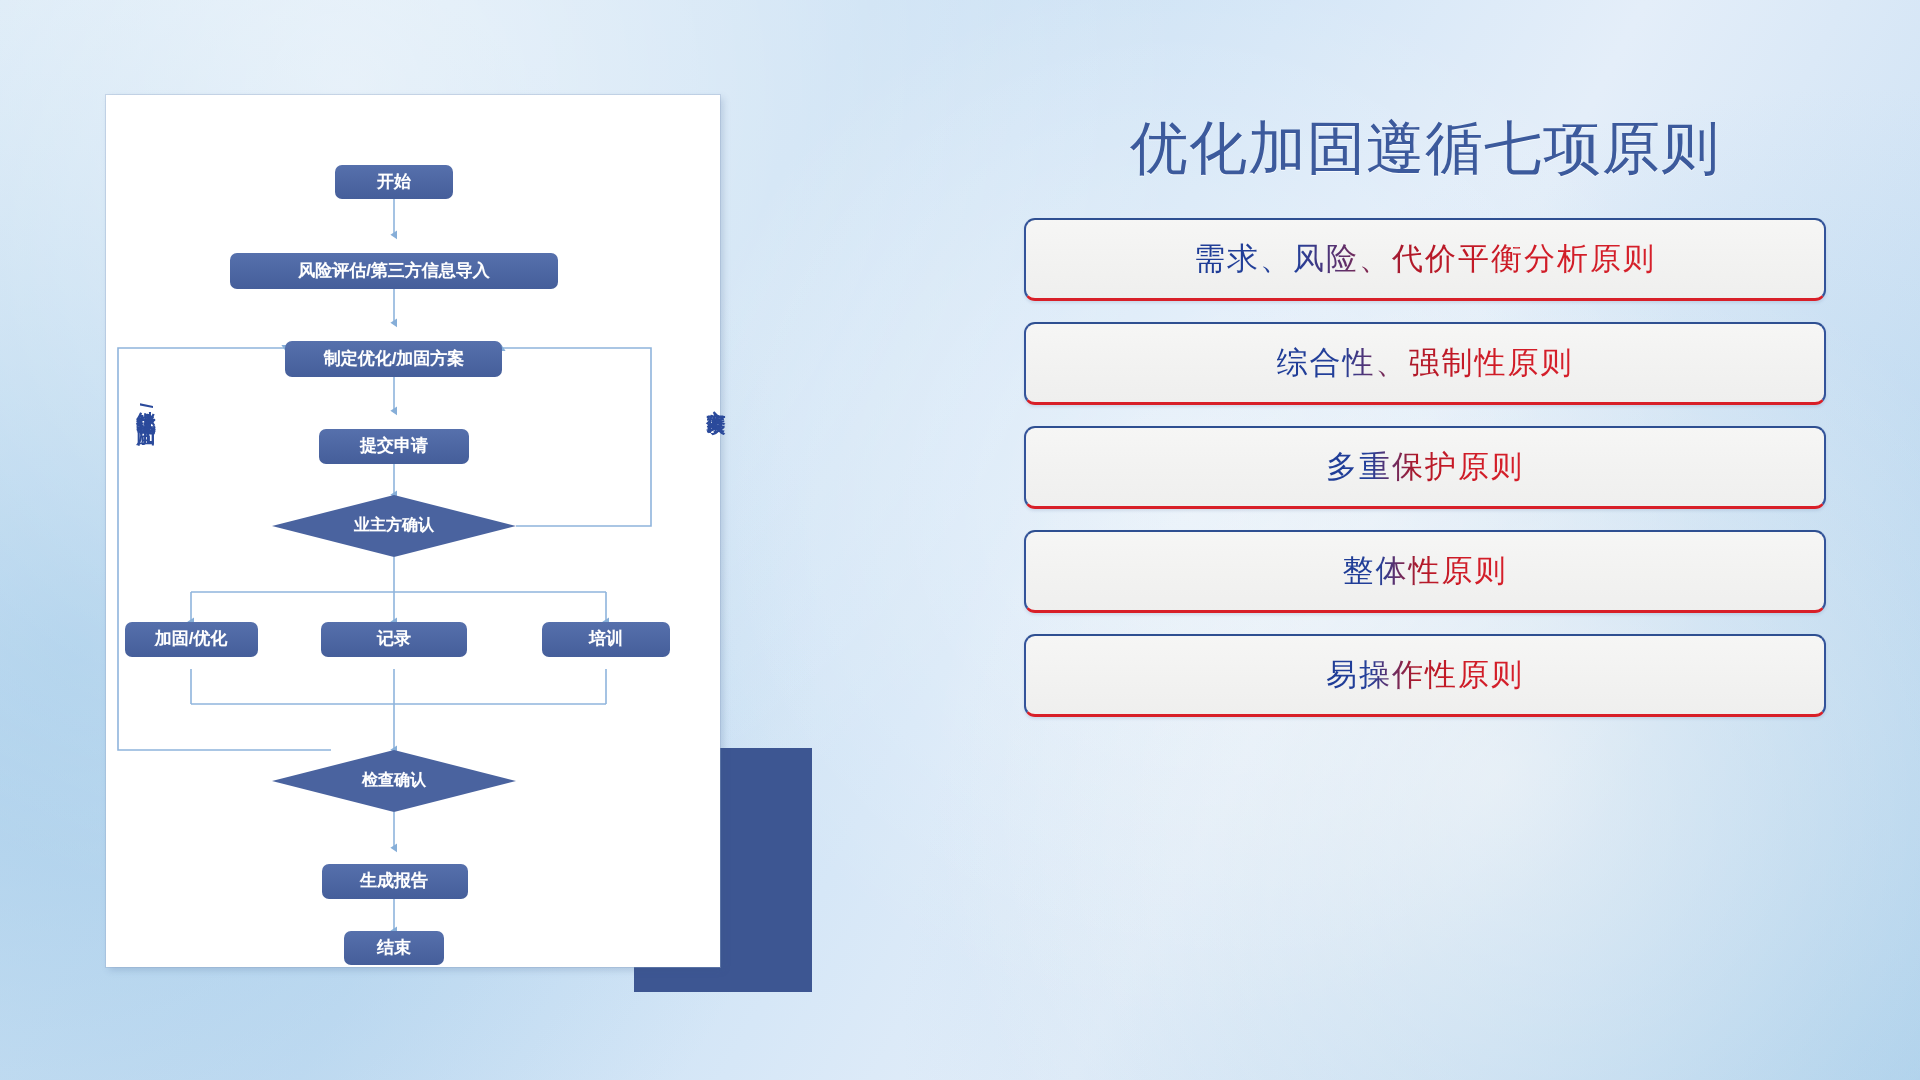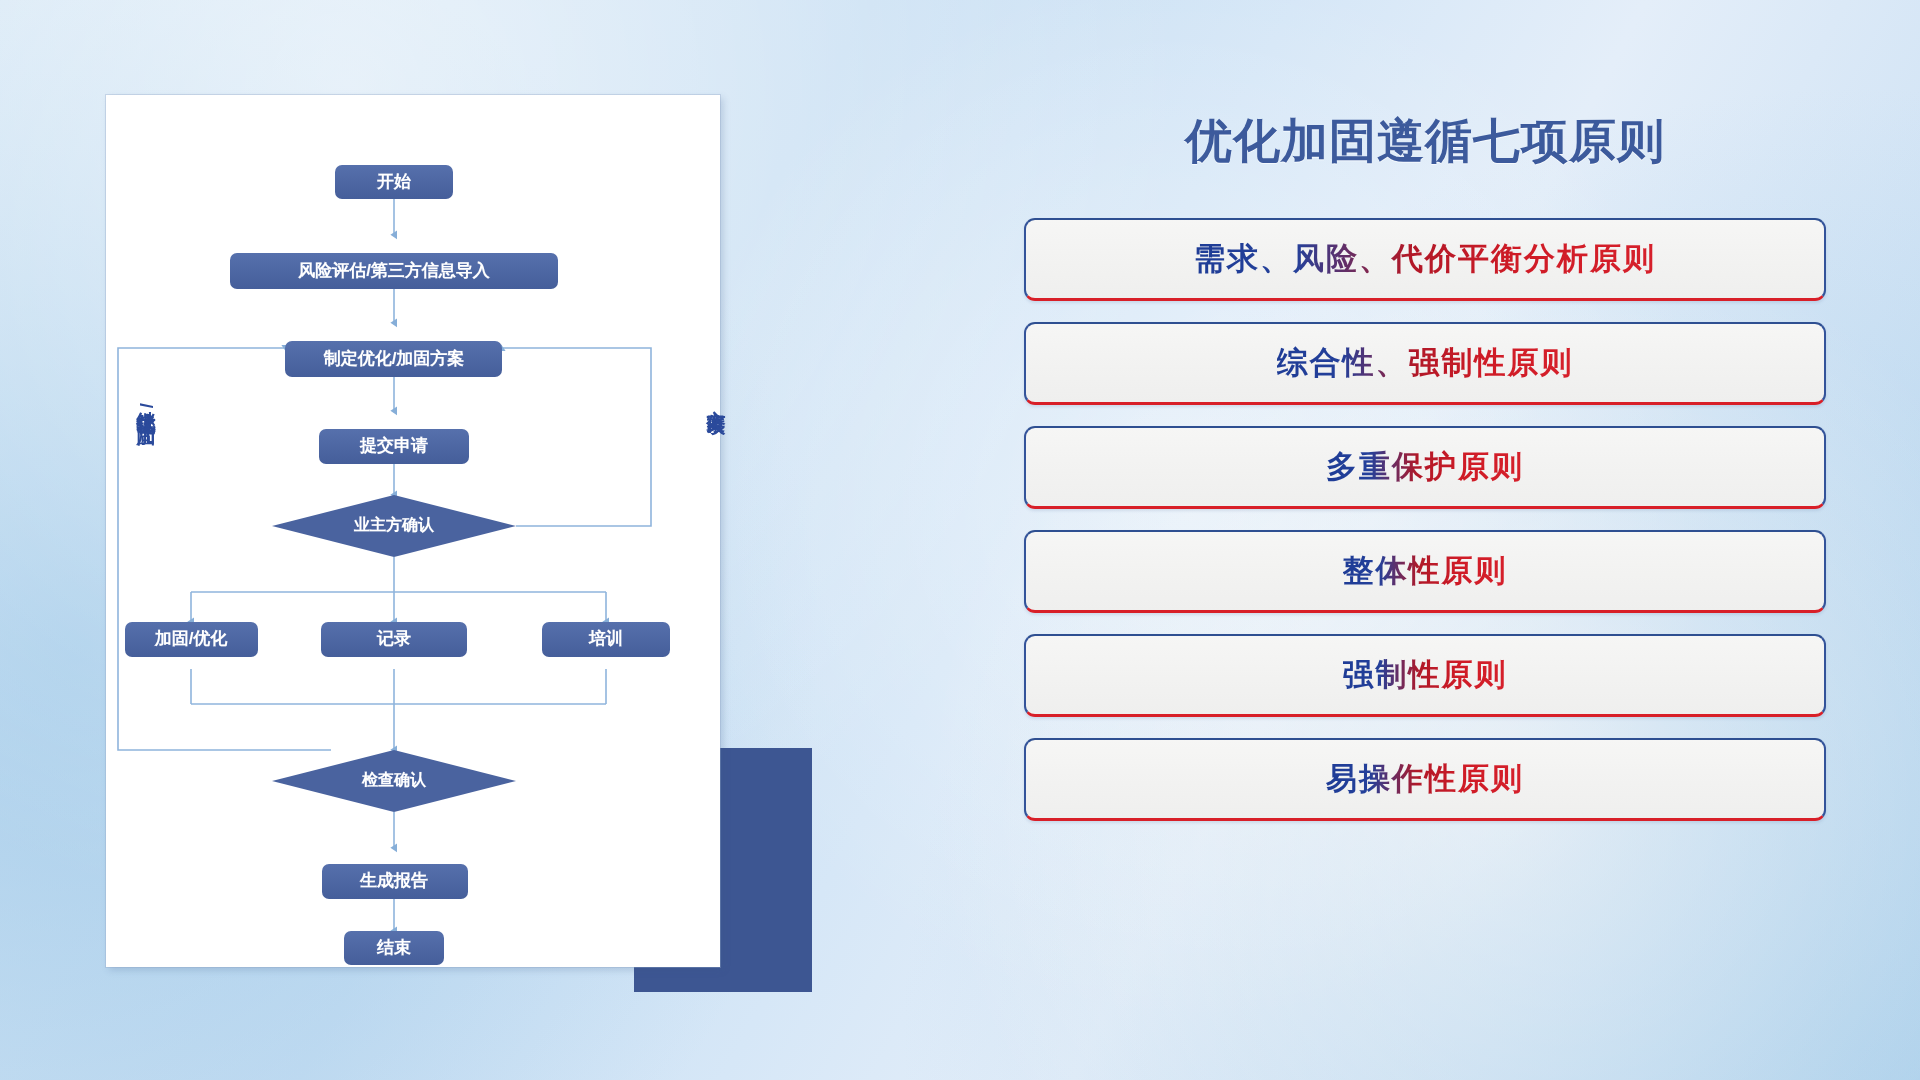--- a/index.html
+++ b/index.html
@@ -46,41 +46,41 @@
     font-weight:700;text-anchor:middle;dominant-baseline:middle;
     paint-order:stroke;stroke:rgba(255,255,255,0.22);stroke-width:0.4px;
   }
 
   
   #right-panel{
     position:absolute;left:1010px;top:90px;width:830px;height:910px;
   }
   #panel-title{
     position:absolute;left:0;top:20px;width:830px;text-align:center;
-    font-size:47px;font-weight:700;color:#3c5a9c;letter-spacing:1px;
+    font-size:58px;font-weight:400;color:#3c5a9c;letter-spacing:1px;
     text-shadow:0 1px 0 rgba(255,255,255,0.65);
     font-family:"Liberation Sans","DejaVu Sans",sans-serif;
   }
   #principle-list{
     position:absolute;left:14px;top:128px;width:802px;
     display:flex;flex-direction:column;gap:21px;
   }
   .principle-row{
     position:relative;height:78px;
     background:linear-gradient(180deg,#f6f6f5 0%,#f2f2f1 55%,#efefee 100%);
     border-radius:11px;
     border-top:2px solid #2e4f91;
     border-left:2px solid #33539a;
     border-right:2px solid #33539a;
     border-bottom:3px solid #d81f28;
     box-shadow:0 2px 3px rgba(80,110,160,0.16);
     display:flex;align-items:center;justify-content:center;
   }
   .principle-label{
-    font-size:31px;font-weight:700;letter-spacing:2px;
+    font-size:31px;font-weight:400;letter-spacing:2px;
     background:linear-gradient(90deg,#1e3c96 0%,#24409a 22%,#b01828 46%,#cf1b26 70%,#d6202b 100%);
     -webkit-background-clip:text;background-clip:text;
     -webkit-text-fill-color:transparent;color:#b8202c;
     font-family:"Liberation Sans","DejaVu Sans",sans-serif;
     white-space:nowrap;
   }
 </style>
 </head>
 <body>
 
@@ -201,21 +201,18 @@
       <div class="principle-row">
         <span class="principle-label">综合性、强制性原则</span>
       </div>
       <div class="principle-row">
         <span class="principle-label">多重保护原则</span>
       </div>
       <div class="principle-row">
         <span class="principle-label">整体性原则</span>
       </div>
       <div class="principle-row">
-        <span class="principle-label">强制性原则</span>
-      </div>
-      <div class="principle-row">
         <span class="principle-label">易操作性原则</span>
       </div>
     </div>
   </div>
 
 </div>
 
 </body></html>

